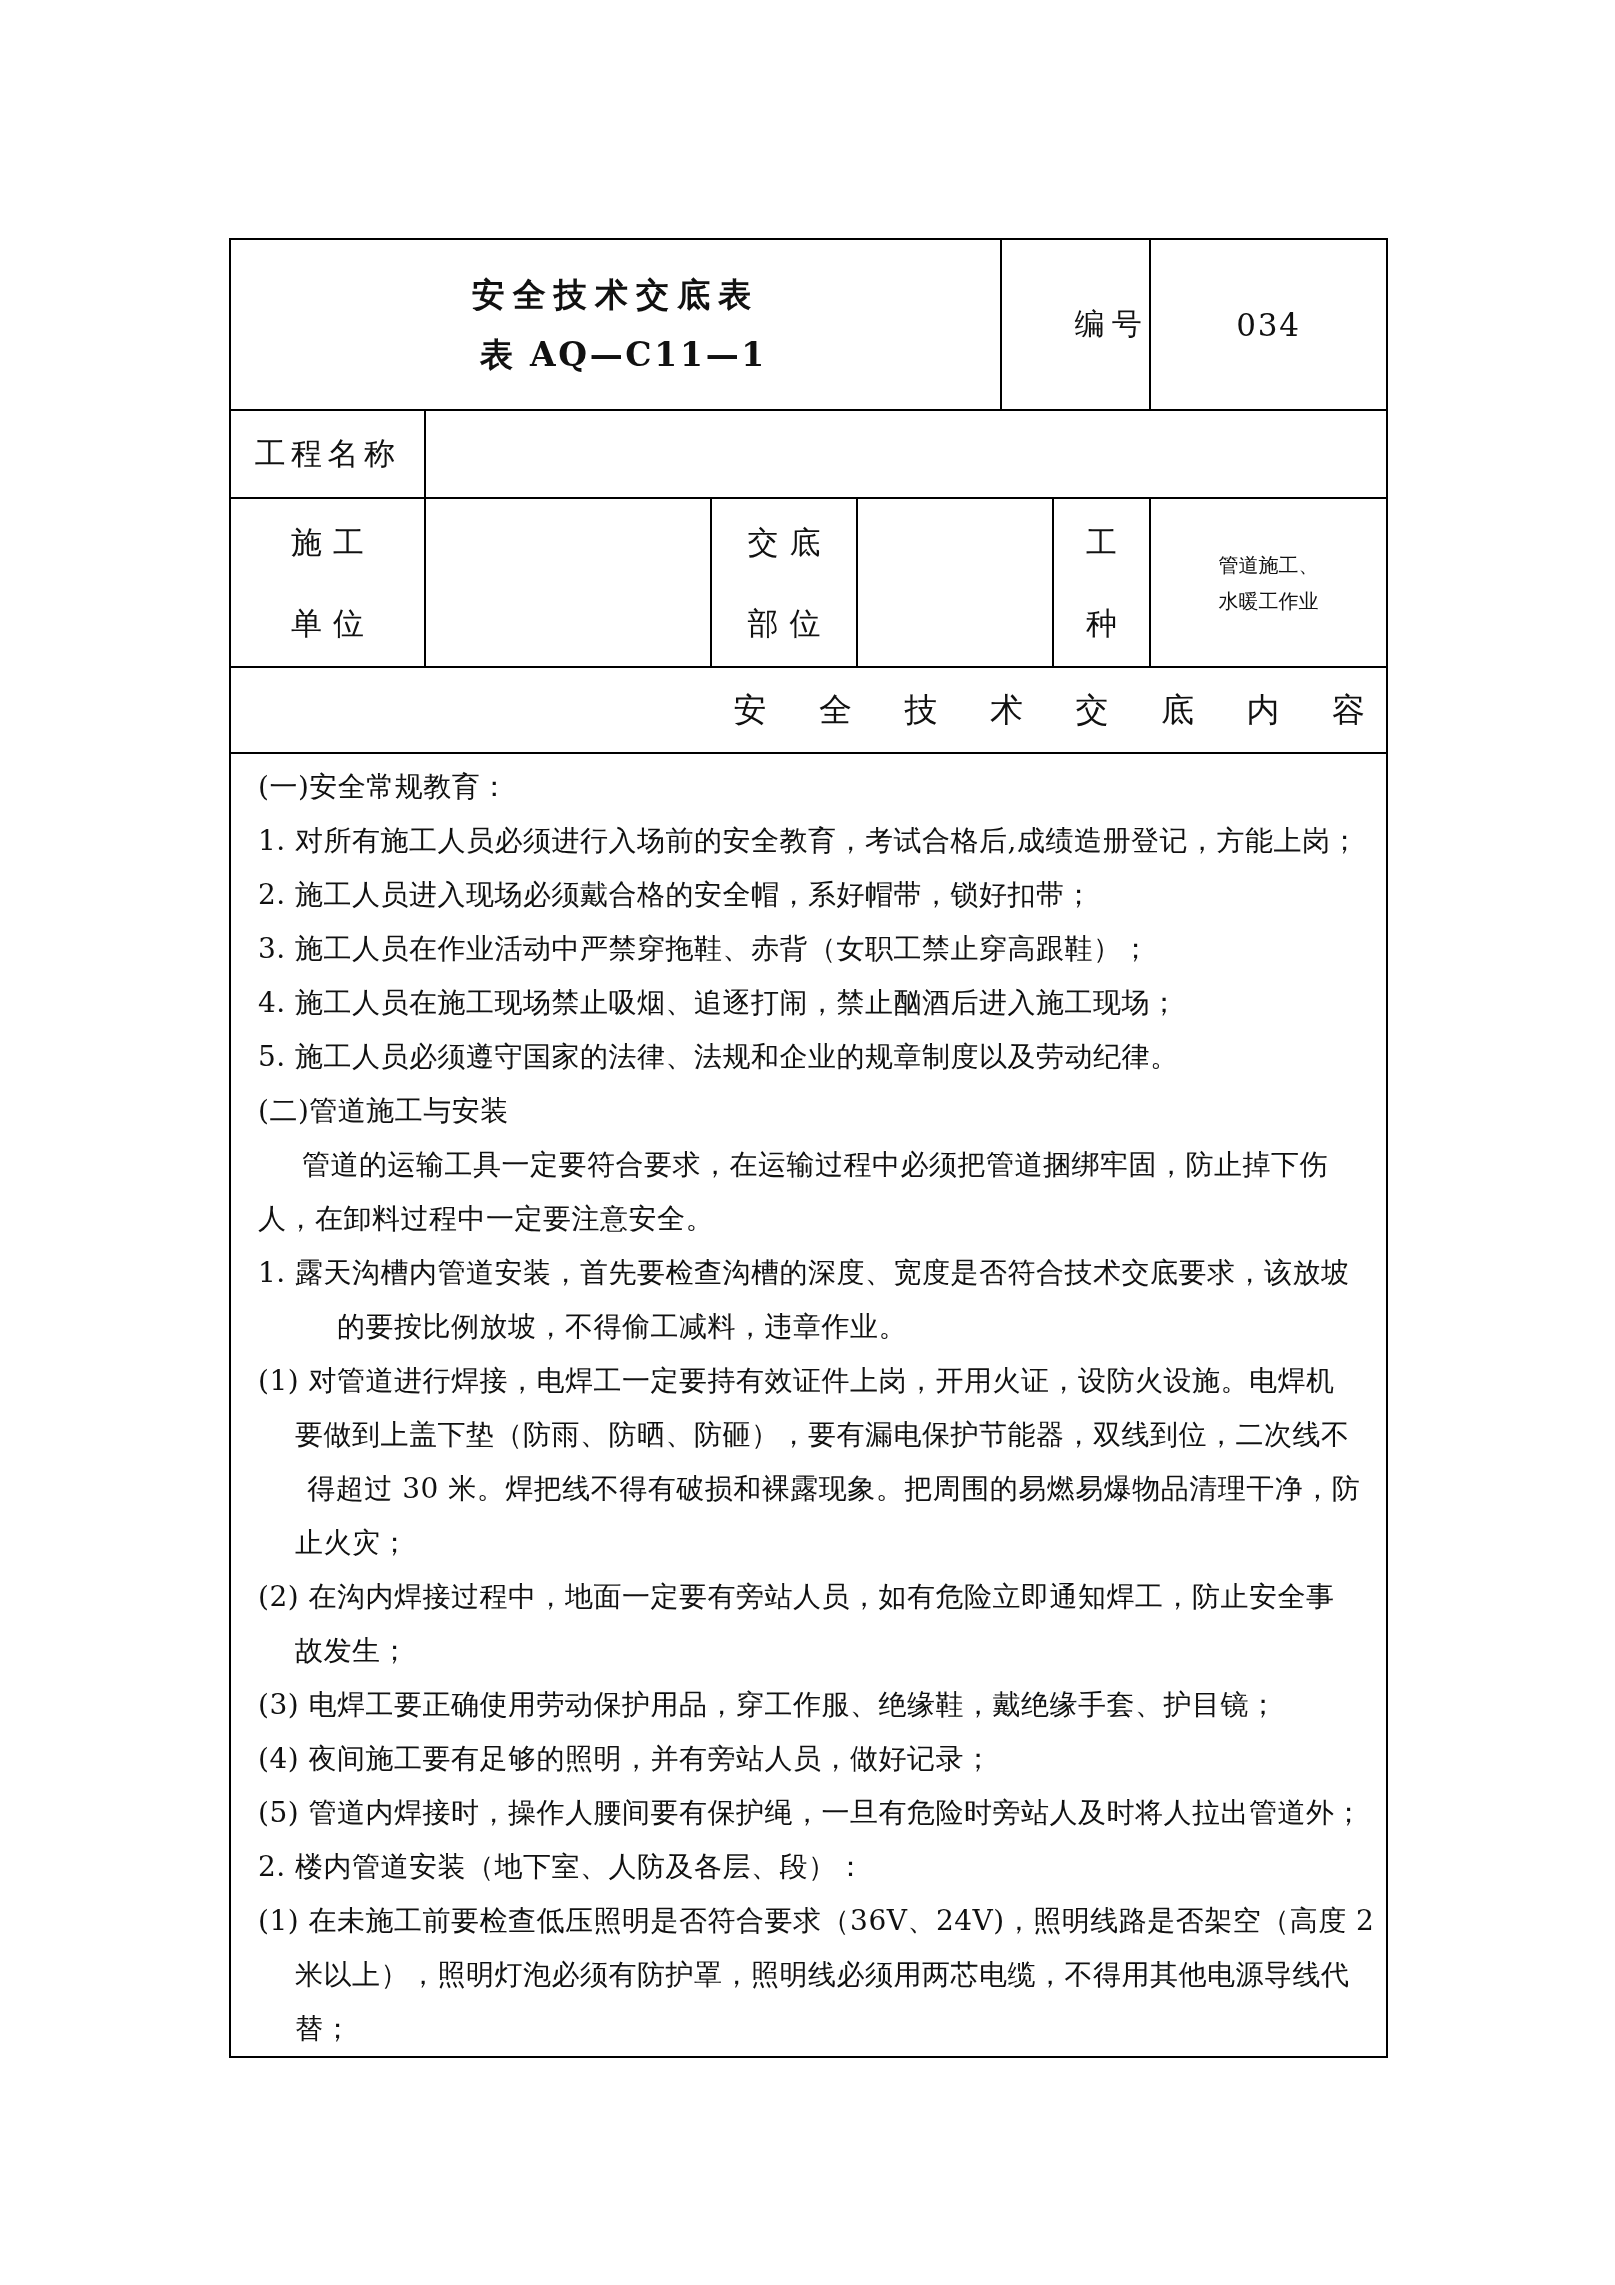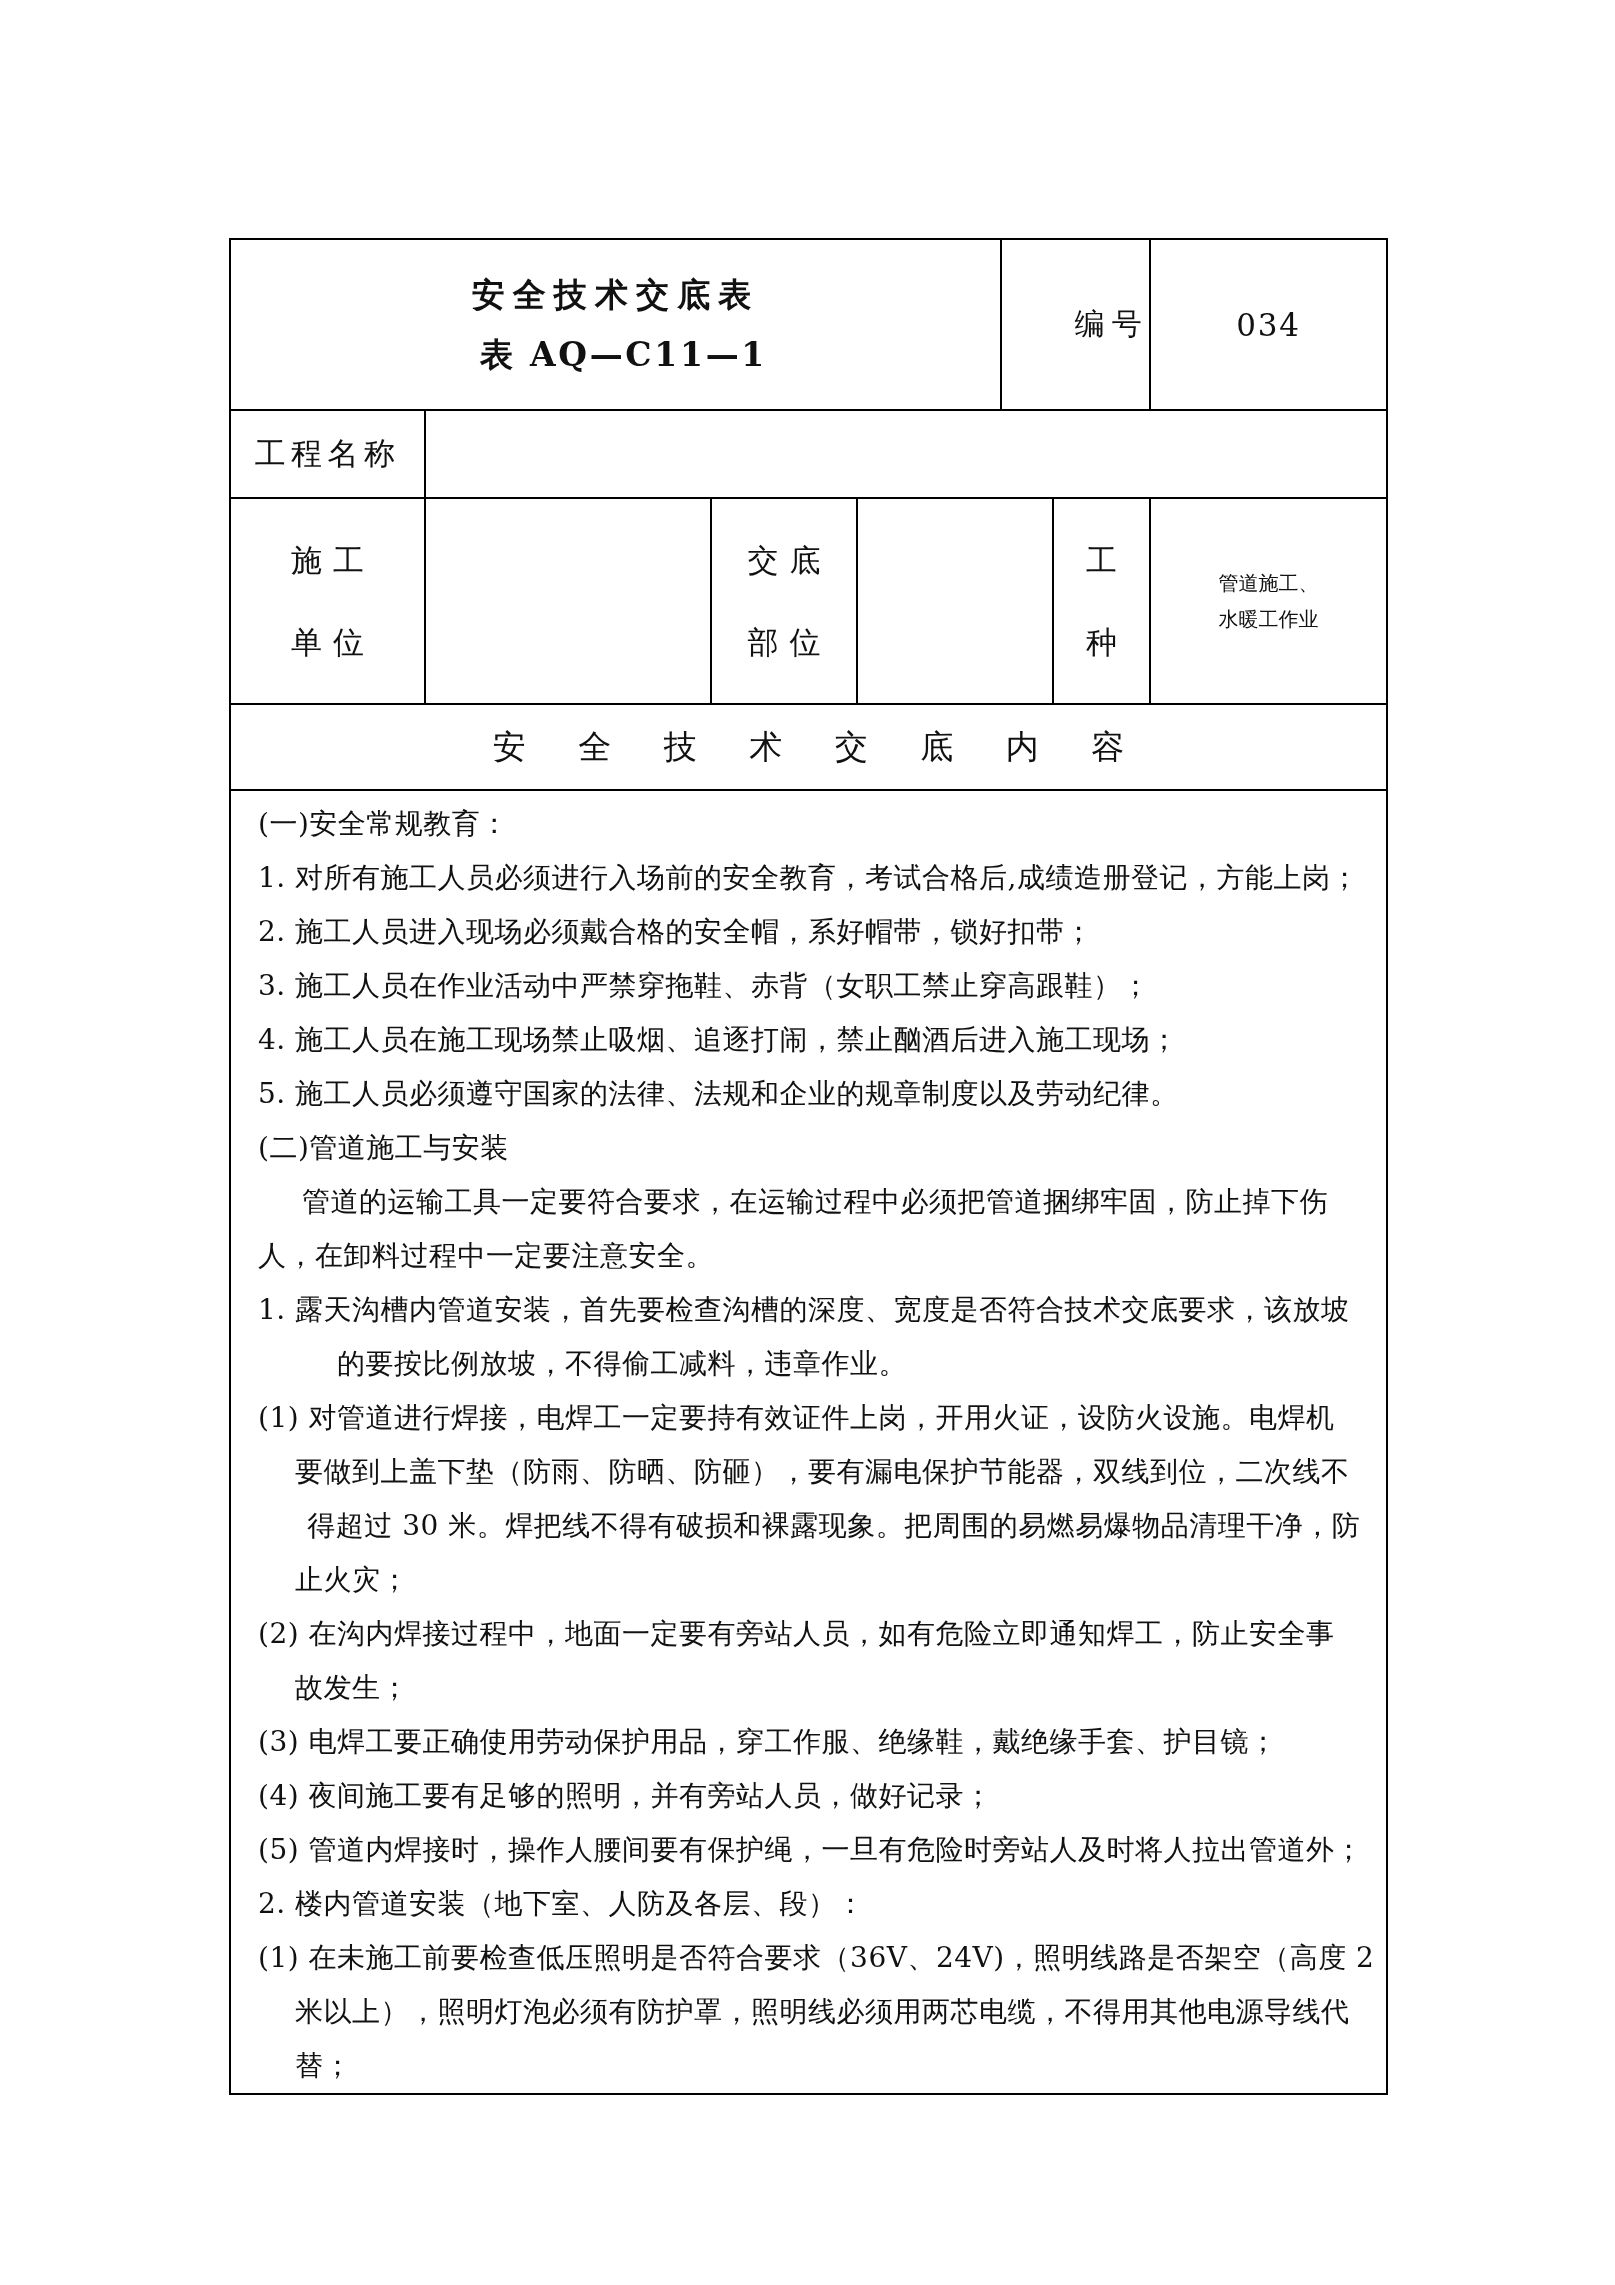--- a/index.html
+++ b/index.html
@@ -20,21 +20,21 @@
   .title-line2{font-weight:bold;font-size:33px;letter-spacing:2.7px;line-height:1.15;margin-top:22px;margin-left:16px;}
   .no-label{text-align:right;font-size:30px;letter-spacing:7.2px;border-radius:25px;}
   .no-value{text-align:center;font-size:31px;letter-spacing:1.8px;}
   
   .field-label{text-align:center;font-size:31px;letter-spacing:5.4px;}
   
   .two-line{display:flex;flex-direction:column;align-items:center;justify-content:center;gap:47px;}
   .two-line span{font-size:31px;letter-spacing:11px;text-indent:11px;line-height:1.1;}
   .work-type-value{text-align:center;font-size:20px;line-height:36px;}
   
-  .section-heading{text-align:center;font-size:33px;letter-spacing:21px;text-indent:21px;}
+  .section-heading{text-align:right;font-size:33px;letter-spacing:21px;text-indent:21px;}
   
   .content-cell{vertical-align:top;}
   .content-wrap{padding:6.3px 13.6px 0 0;}
   .content-line{
     height:54px;line-height:54px;font-size:28px;letter-spacing:0.5px;
     padding-left:27px;white-space:nowrap;
   }
 </style>
 </head>
 <body>
@@ -55,21 +55,21 @@
       <div class="title-line1">安全技术交底表</div>
       <div class="title-line2">表 AQ—C11—1</div>
     </td>
     <td colspan="2" class="no-label">编号</td>
     <td class="no-value">034</td>
   </tr>
   <tr style="height:88px">
     <td class="field-label">工程名称</td>
     <td colspan="6"></td>
   </tr>
-  <tr style="height:206px">
+  <tr style="height:169px">
     <td>
       <div class="two-line">
         <span>施工</span>
         <span>单位</span>
       </div>
     </td>
     <td></td>
     <td>
       <div class="two-line">
         <span>交底</span>

